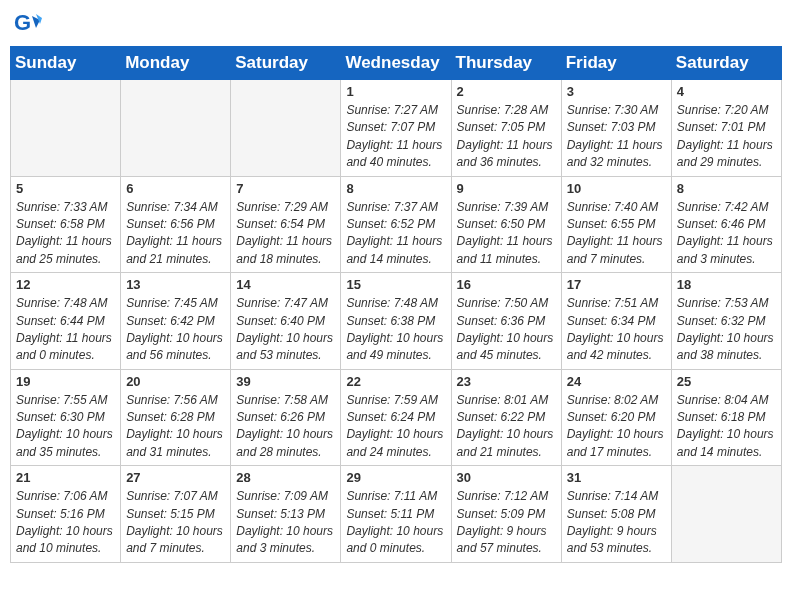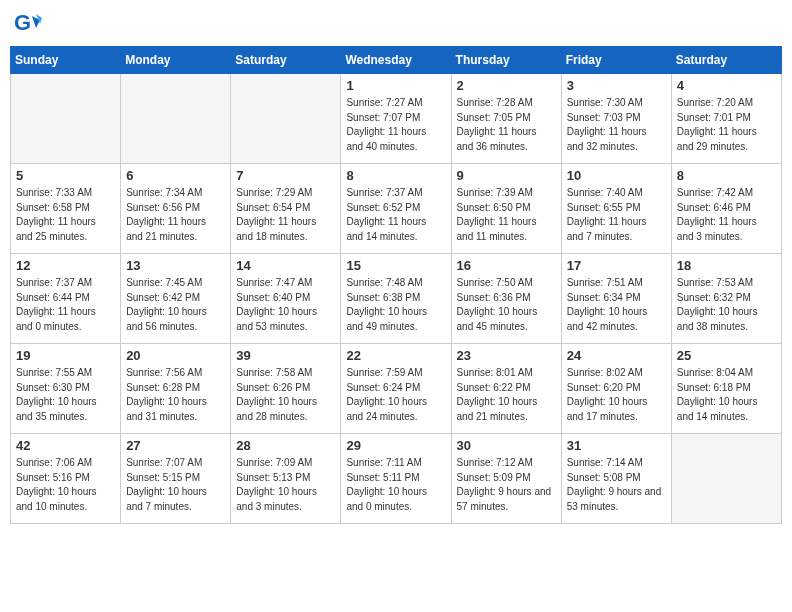--- a/index.html
+++ b/index.html
@@ -48,21 +48,21 @@
       color: #555;
     }
     table {
       width: 100%;
       border-collapse: collapse;
       table-layout: fixed;
     }
     thead th {
       background-color: #1565C0;
       color: #fff;
-      font-size: 12px;
+      font-size: 17px;
       font-weight: bold;
       padding: 6px 4px;
       text-align: left;
       border: 1px solid #1565C0;
     }
     td {
       border: 1px solid #ccc;
       vertical-align: top;
       padding: 4px 5px;
       font-size: 10.5px;
@@ -73,23 +73,24 @@
     td.empty {
       background: #f5f5f5;
     }
     .day-num {
       font-size: 13px;
       font-weight: bold;
       margin-bottom: 3px;
       color: #333;
     }
     .day-info {
-      font-size: 10px;
+      font-size: 12px;
       color: #333;
       line-height: 1.45;
+      font-style: italic;
     }
     tr:nth-child(even) td:not(.empty) {
       background: #fff;
     }
   </style>
 </head>
 <body>
 
 <div class="header">
   <div class="logo">
@@ -202,21 +203,21 @@
           <div class="day-num">8</div>
           <div class="day-info">Sunrise: 7:42 AM
 Sunset: 6:46 PM
 Daylight: 11 hours
 and 3 minutes.</div>
         </td>
       </tr>
       <tr>
         <td>
           <div class="day-num">12</div>
-          <div class="day-info">Sunrise: 7:37 AM
+          <div class="day-info">Sunrise: 7:48 AM
 Sunset: 6:44 PM
 Daylight: 11 hours
 and 0 minutes.</div>
         </td>
         <td>
           <div class="day-num">13</div>
           <div class="day-info">Sunrise: 7:45 AM
 Sunset: 6:42 PM
 Daylight: 10 hours
 and 56 minutes.</div>
@@ -303,21 +304,21 @@
         <td>
           <div class="day-num">25</div>
           <div class="day-info">Sunrise: 8:04 AM
 Sunset: 6:18 PM
 Daylight: 10 hours
 and 14 minutes.</div>
         </td>
       </tr>
       <tr>
         <td>
-          <div class="day-num">42</div>
+          <div class="day-num">21</div>
           <div class="day-info">Sunrise: 7:06 AM
 Sunset: 5:16 PM
 Daylight: 10 hours
 and 10 minutes.</div>
         </td>
         <td>
           <div class="day-num">27</div>
           <div class="day-info">Sunrise: 7:07 AM
 Sunset: 5:15 PM
 Daylight: 10 hours

